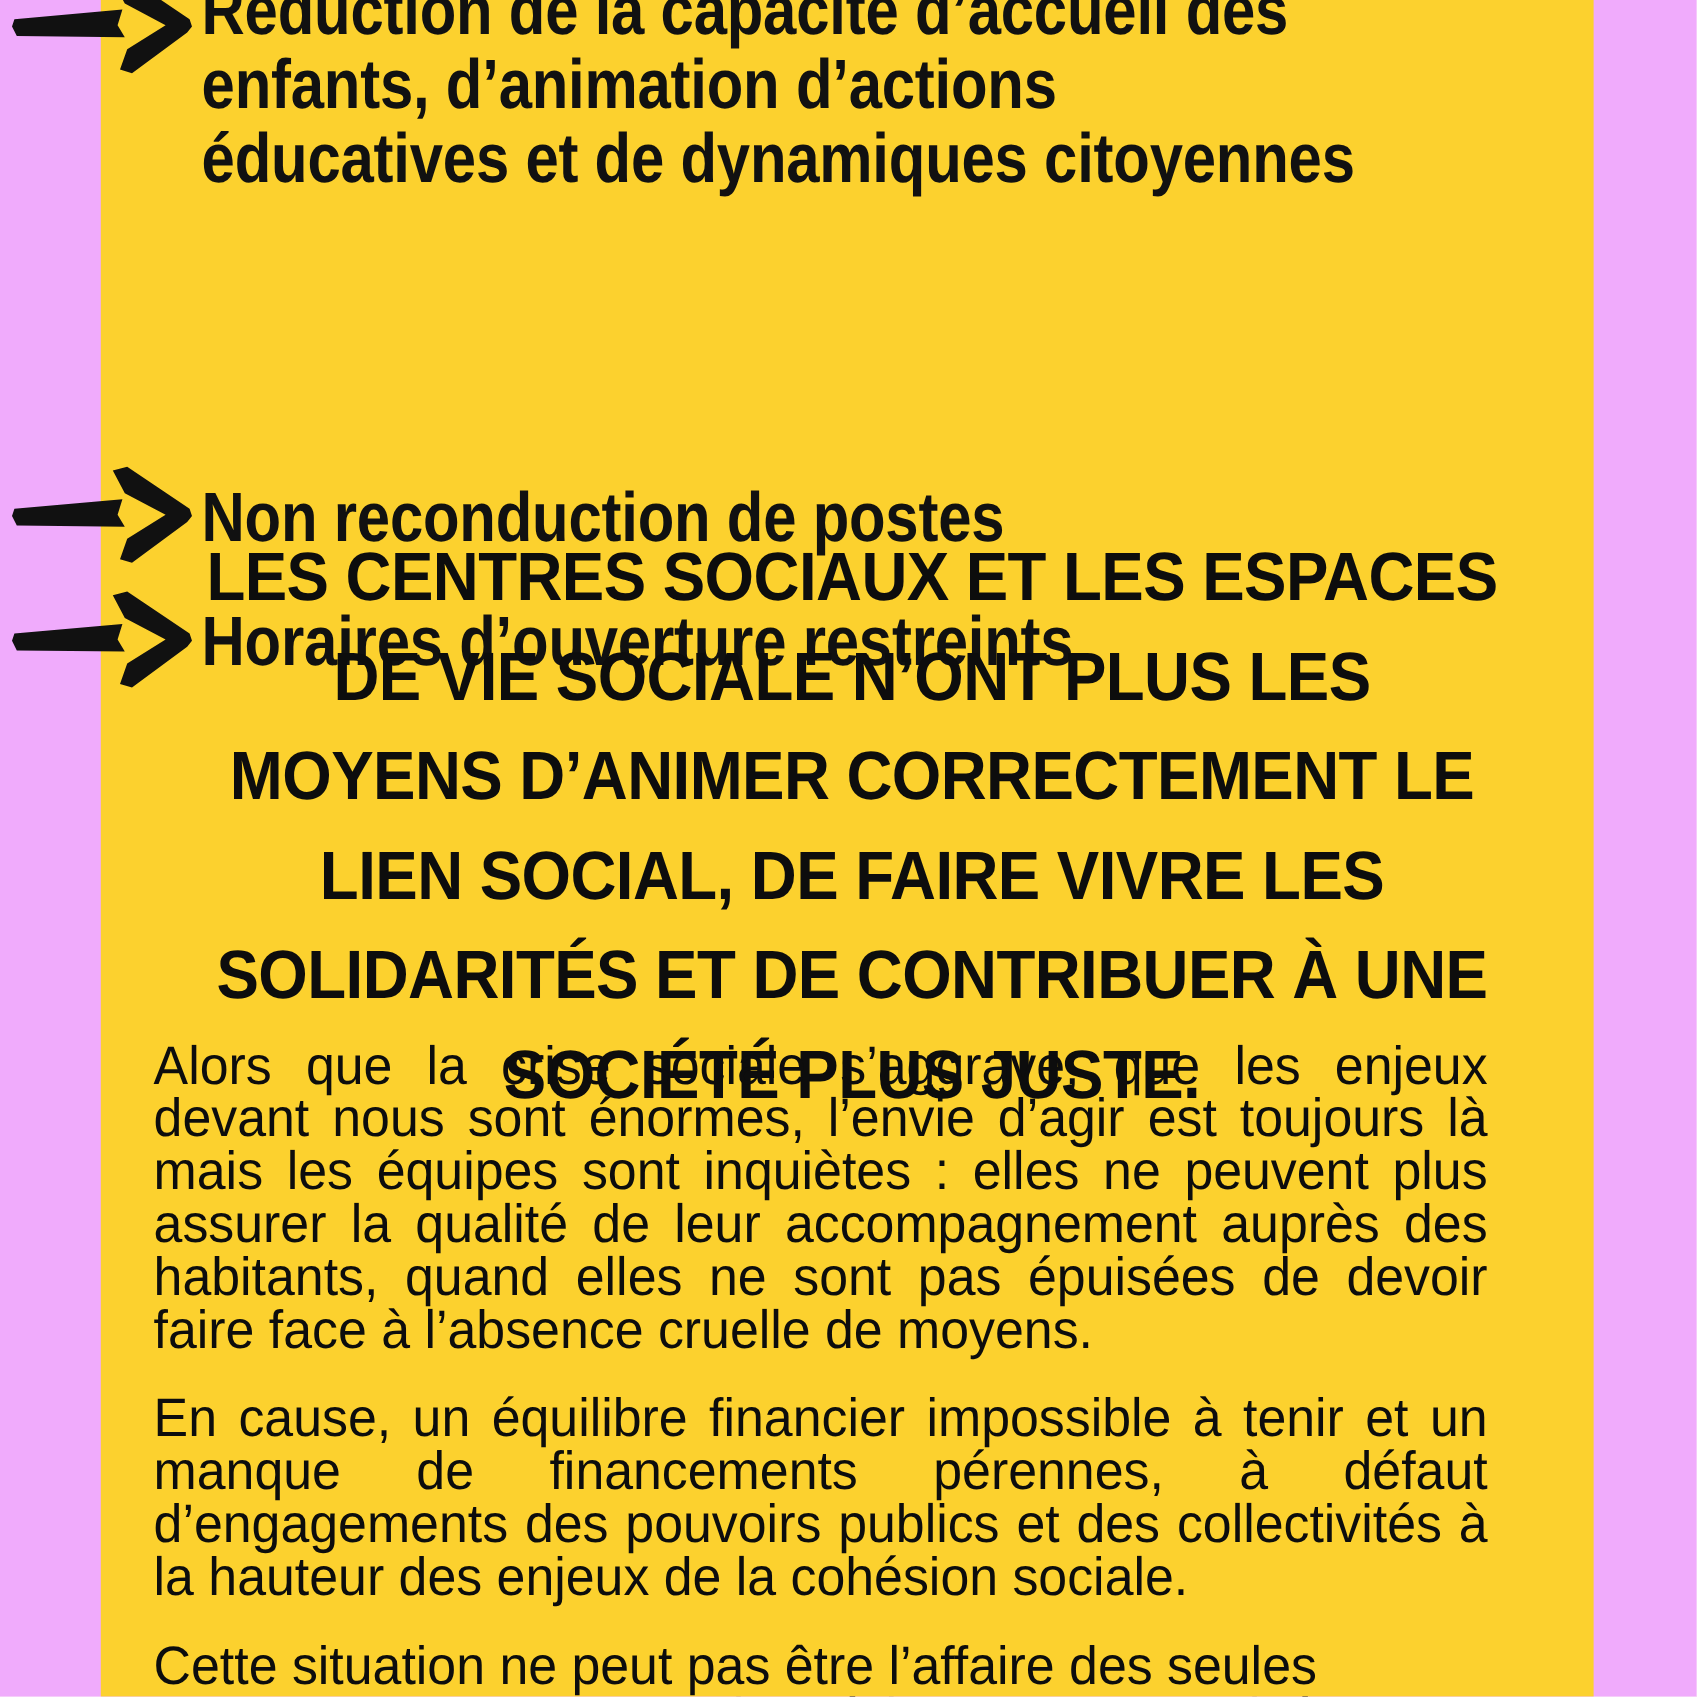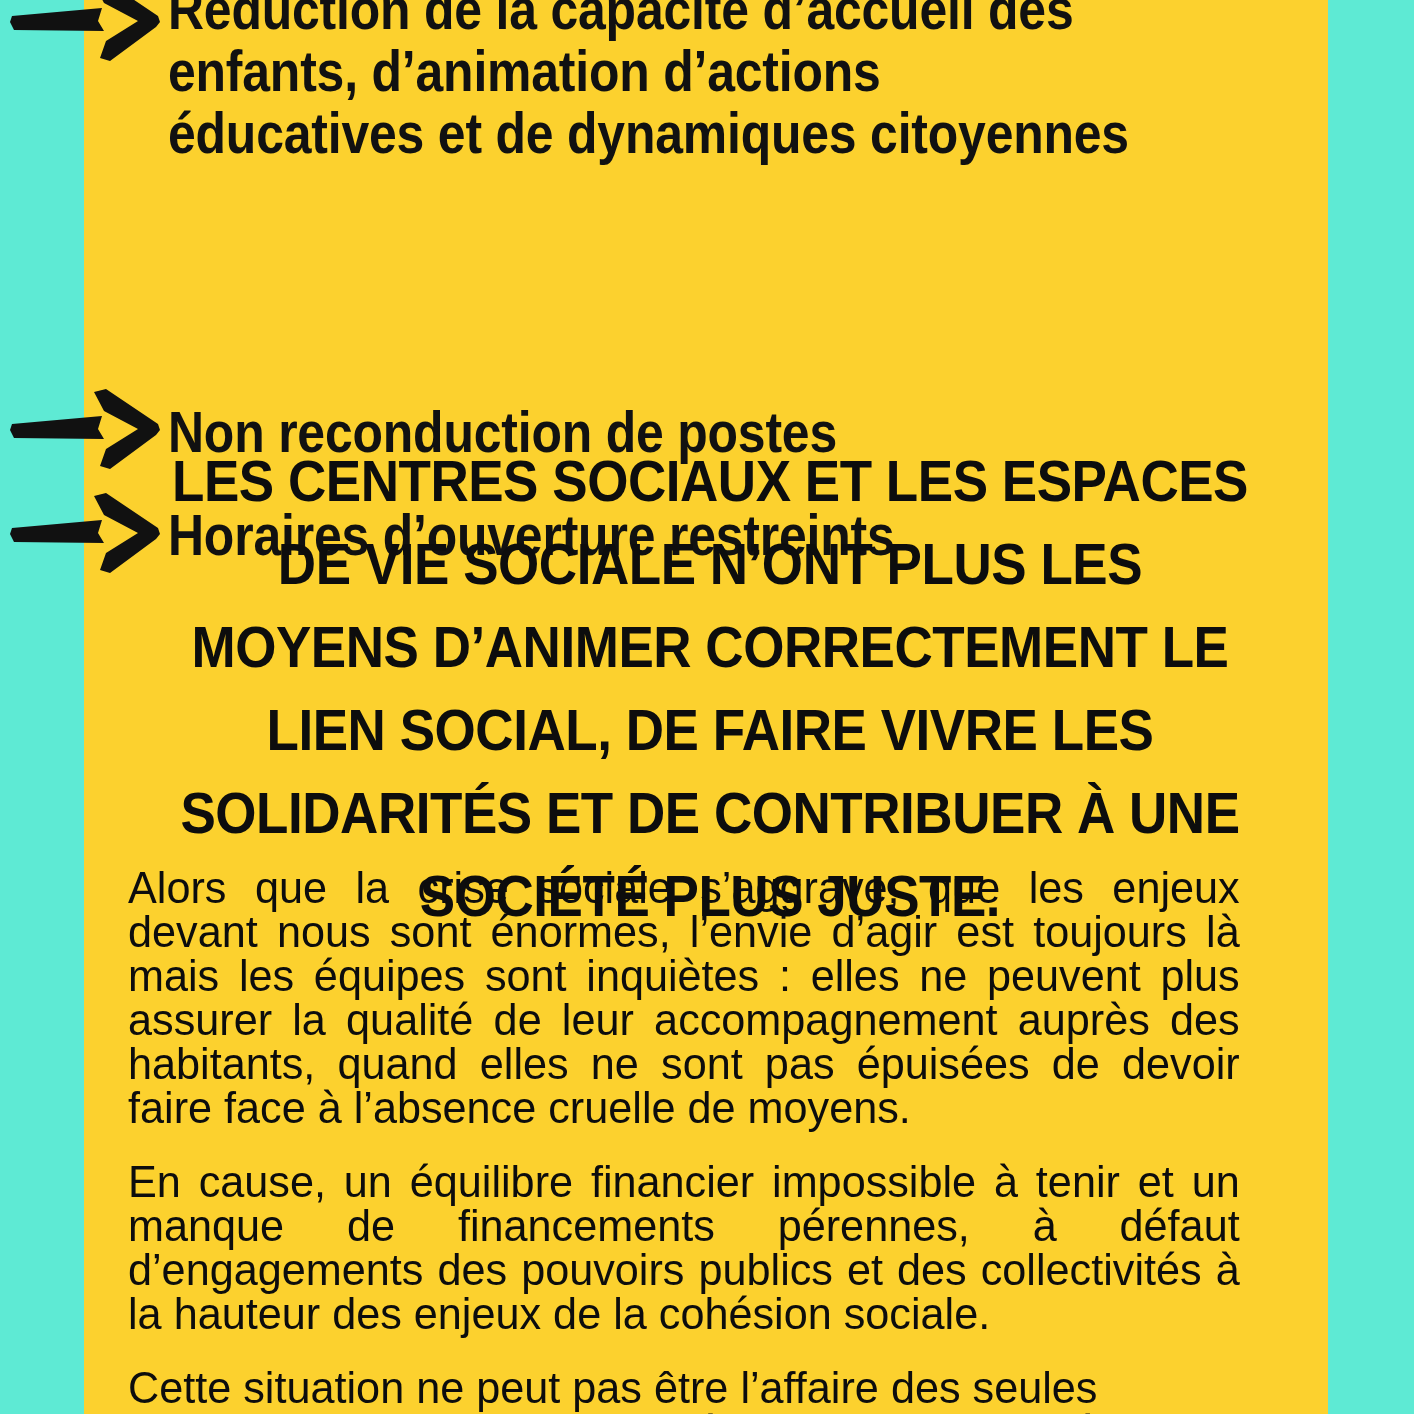--- a/index.html
+++ b/index.html
@@ -4,21 +4,21 @@
 <style>
   html, body {
     margin: 0;
     padding: 0;
     background: #ffffff;
   }
   #page {
     position: relative;
     width: 1414px;
     height: 1414px;
-    background: #5eead4;
+    background: #f0abfc;
     overflow: hidden;
     font-family: "Liberation Sans", sans-serif;
   }
   
   #yellow-panel {
     position: absolute;
     left: 84px;
     top: 0;
     width: 1244px;
     height: 1414px;

